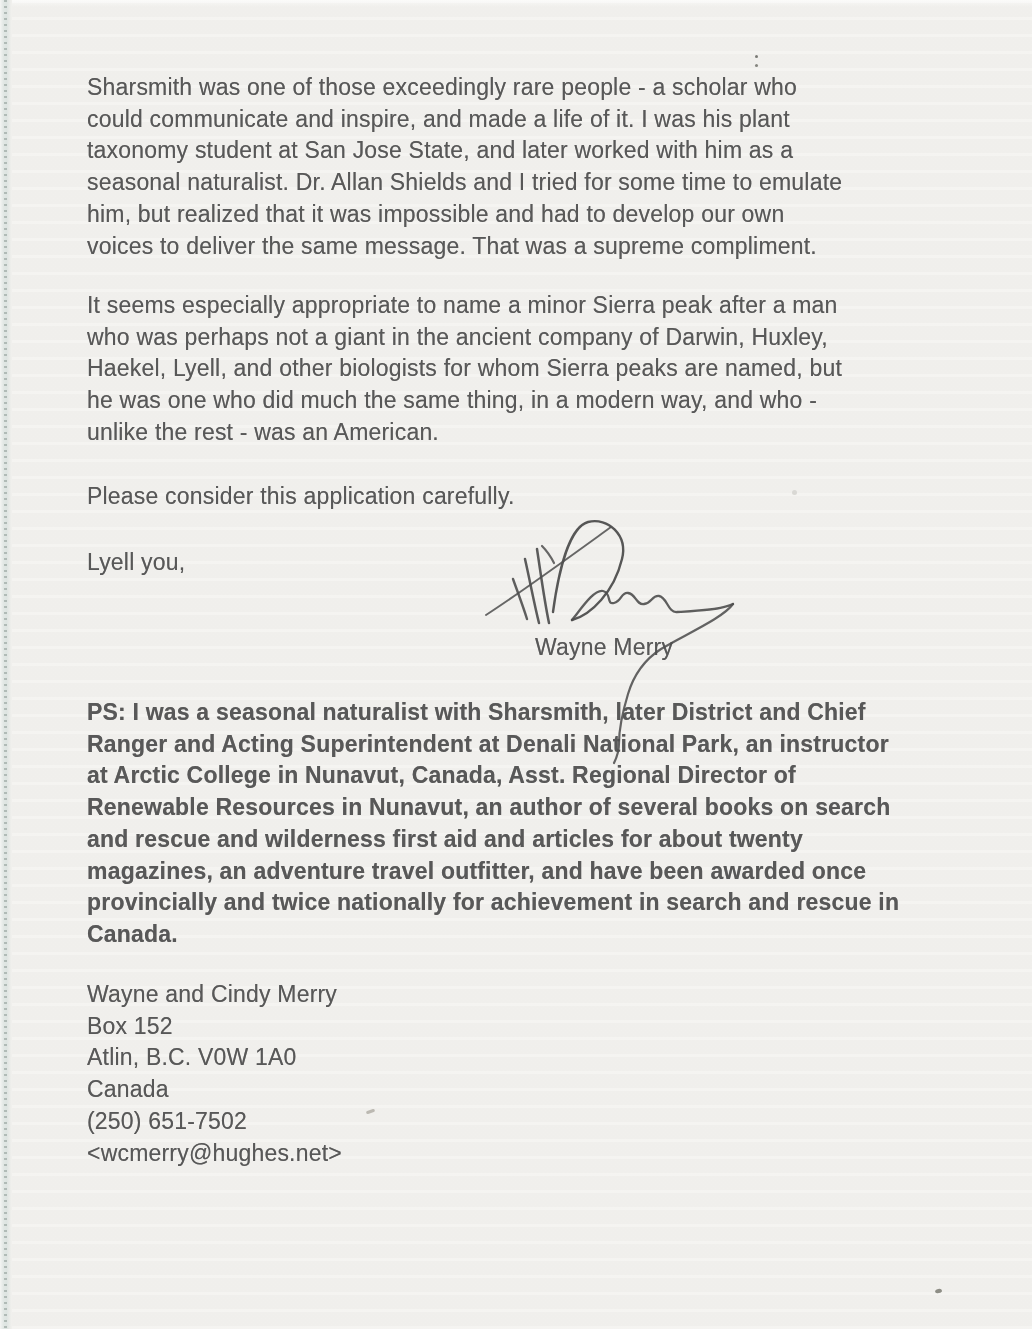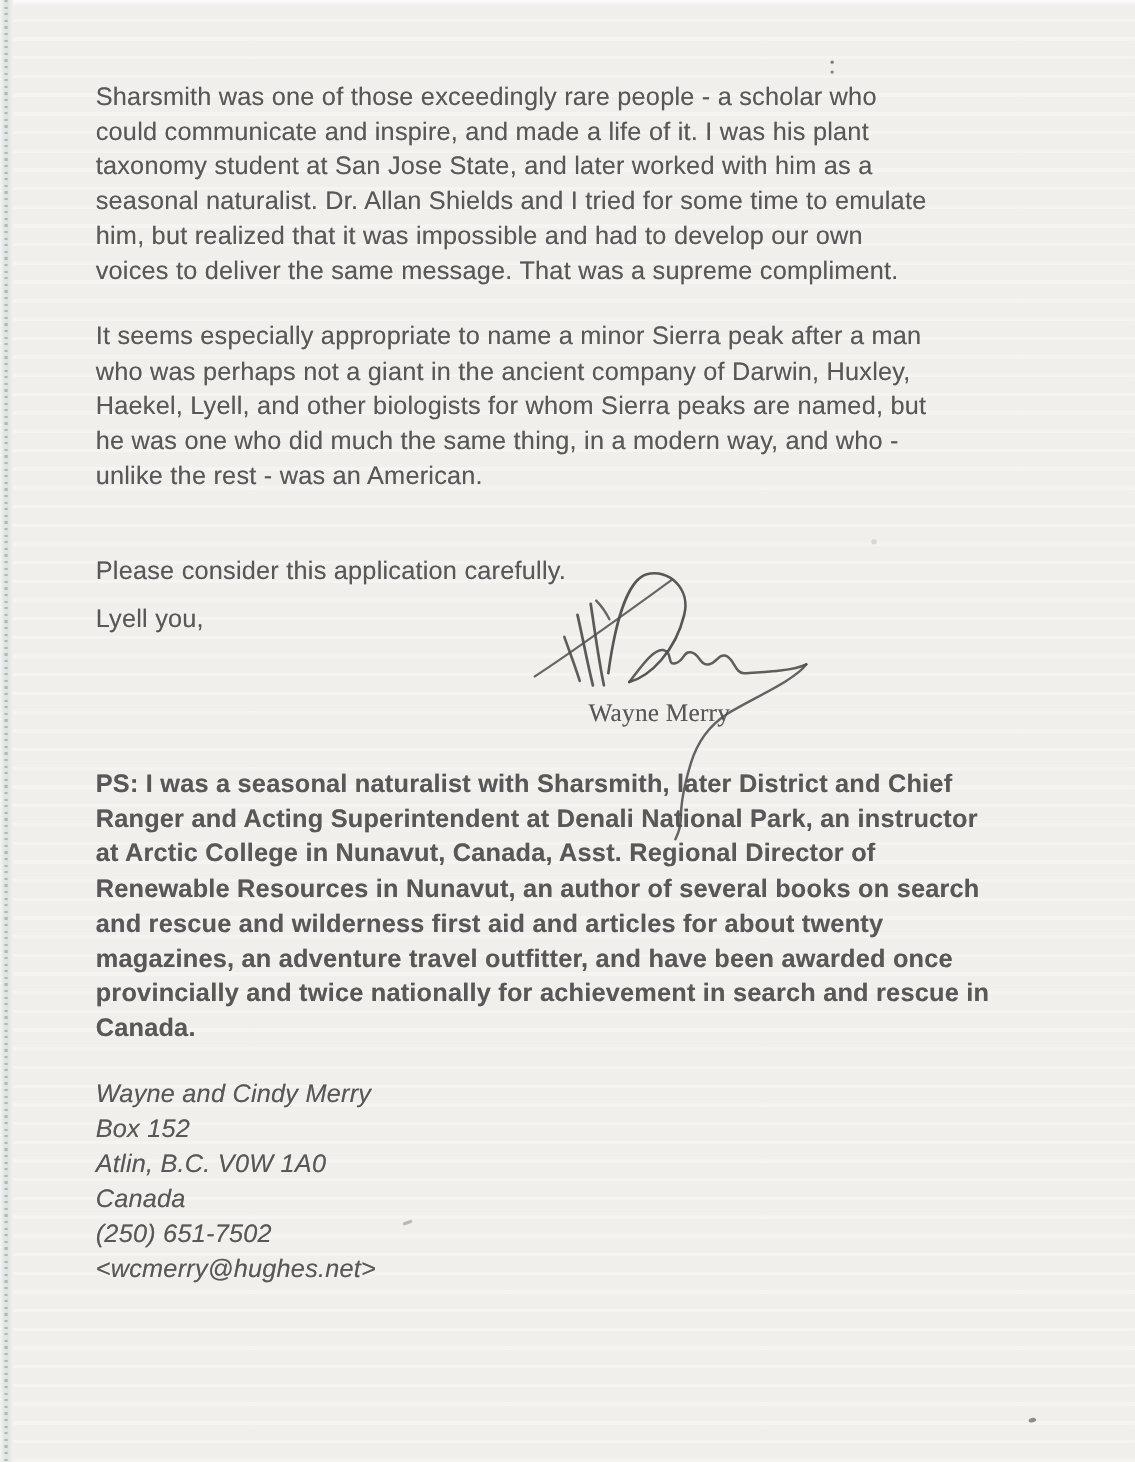--- a/index.html
+++ b/index.html
@@ -125,52 +125,52 @@
 seasonal naturalist. Dr. Allan Shields and I tried for some time to emulate
 him, but realized that it was impossible and had to develop our own
 voices to deliver the same message. That was a supreme compliment.</div>
 
   <div class="text-block" style="left:87px; top:290px;">It seems especially appropriate to name a minor Sierra peak after a man
 who was perhaps not a giant in the ancient company of Darwin, Huxley,
 Haekel, Lyell, and other biologists for whom Sierra peaks are named, but
 he was one who did much the same thing, in a modern way, and who -
 unlike the rest - was an American.</div>
 
-  <div class="text-block" style="left:87px; top:503px;">Please consider this application carefully.</div>
+  <div class="text-block" style="left:87px; top:481px;">Please consider this application carefully.</div>
 
   <div class="text-block" style="left:87px; top:547px;">Lyell you,</div>
 
   <svg class="signature-svg" viewBox="0 0 300 280" aria-hidden="true">
 
     <path d="M31,102 C68,78 120,40 156,14" stroke-width="1.9" opacity="0.85"></path>
 
     <path d="M58,66 C63,80 68,93 72,106" stroke-width="2.4" opacity="0.9"></path>
     <path d="M70,46 C75,68 79,90 84,110" stroke-width="2.5" opacity="0.92"></path>
     <path d="M82,36 C86,62 89,86 94,110" stroke-width="2.5" opacity="0.92"></path>
 
     <path d="M87,33 C92,38 96,44 99,50" stroke-width="2.2" opacity="0.85"></path>
 
     <path d="M98,99 C104,55 115,14 133,9 C153,4 173,22 167,46 C159,79 136,102 117,107" stroke-width="2.4" opacity="0.95"></path>
 
     <path d="M117,107 C126,96 139,76 148,78 C157,80 151,92 159,90 C167,88 166,79 173,80 C181,81 181,92 189,91 C197,90 197,82 204,83 C212,84 213,100 222,99 C240,98 266,97 278,91" stroke-width="2.3" opacity="0.9"></path>
 
     <path d="M278,91 C268,105 231,121 206,136 C189,147 179,161 173,181 C167,201 164,216 164,230 C164,239 161,246 159,250" stroke-width="2.2" opacity="0.88"></path>
   </svg>
 
-  <div class="text-block" style="left:535px; top:632px;font-family:Liberation Serif, serif;">Wayne Merry</div>
+  <div class="text-block" style="left:535px; top:632px;">Wayne Merry</div>
 
   <div class="text-block" style="left:87px; top:697px;font-weight:bold;">PS: I was a seasonal naturalist with Sharsmith, later District and Chief
 Ranger and Acting Superintendent at Denali National Park, an instructor
 at Arctic College in Nunavut, Canada, Asst. Regional Director of
 Renewable Resources in Nunavut, an author of several books on search
 and rescue and wilderness first aid and articles for about twenty
 magazines, an adventure travel outfitter, and have been awarded once
 provincially and twice nationally for achievement in search and rescue in
 Canada.</div>
 
-  <div class="text-block" style="left:87px; top:979px;font-style:italic;">Wayne and Cindy Merry
+  <div class="text-block" style="left:87px; top:979px;">Wayne and Cindy Merry
 Box 152
 Atlin, B.C. V0W 1A0
 Canada
 (250) 651-7502
 &lt;wcmerry@hughes.net&gt;</div>
 
 </div>
 
 </body></html>

